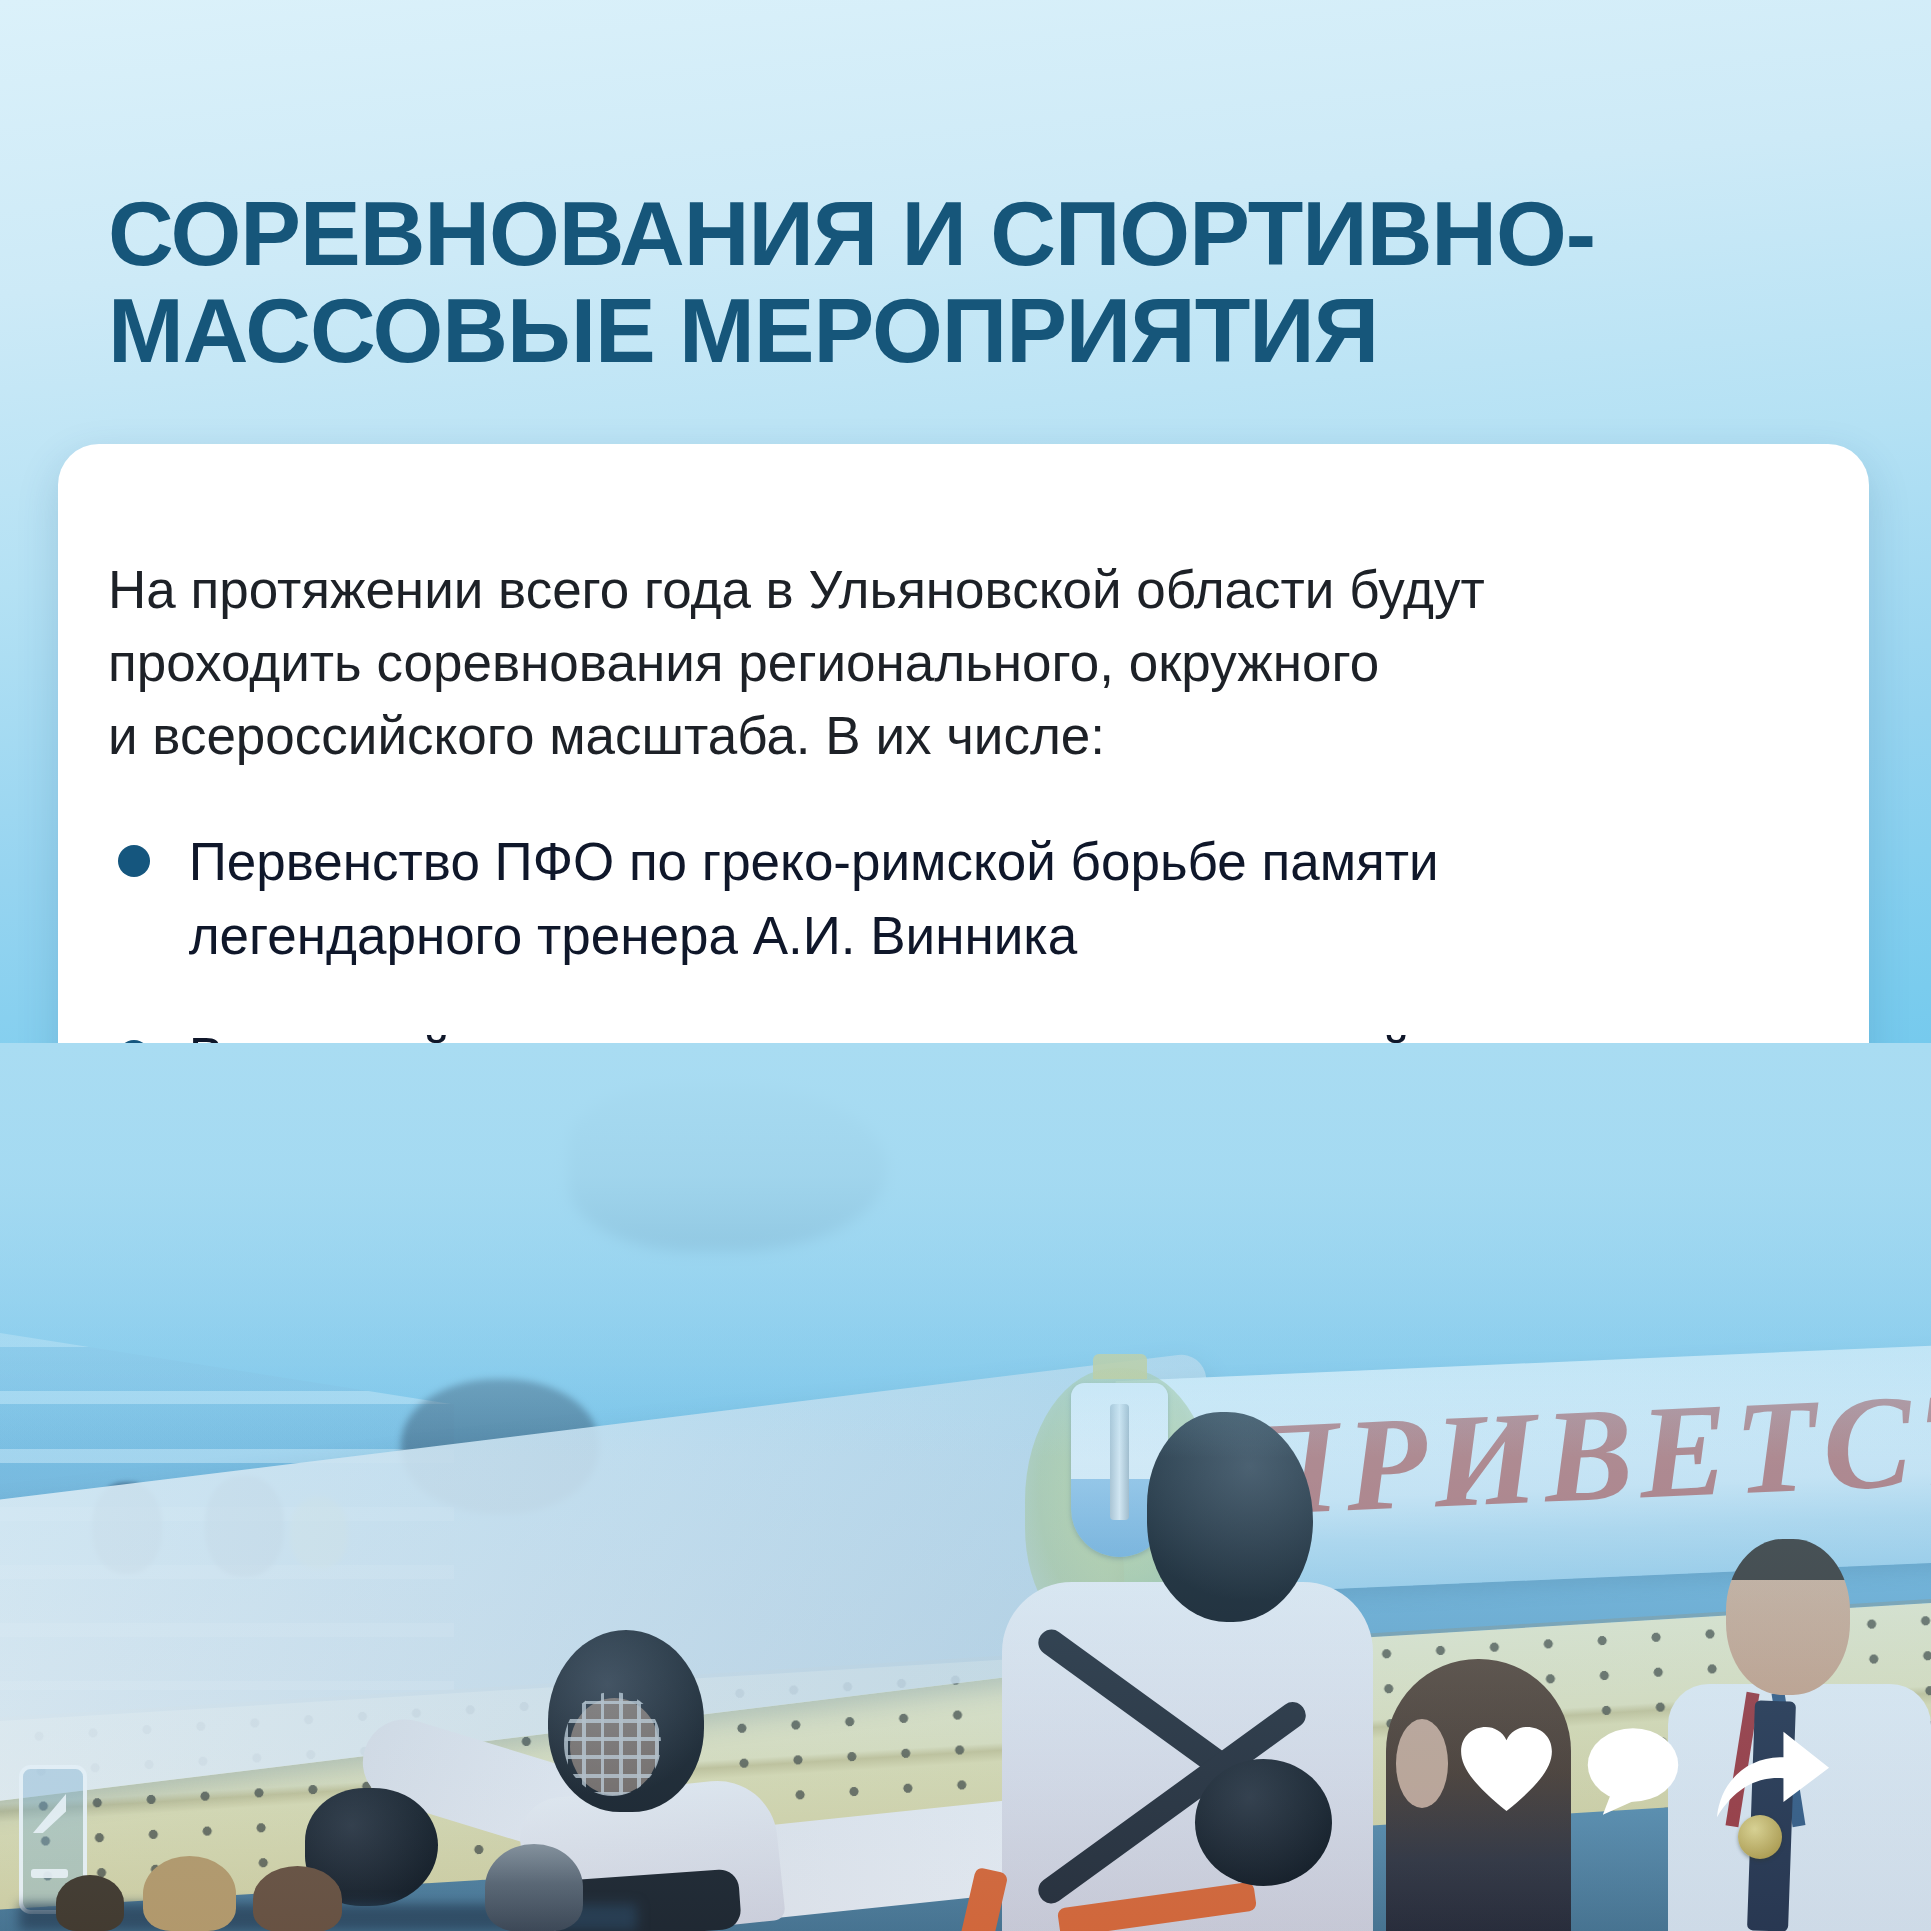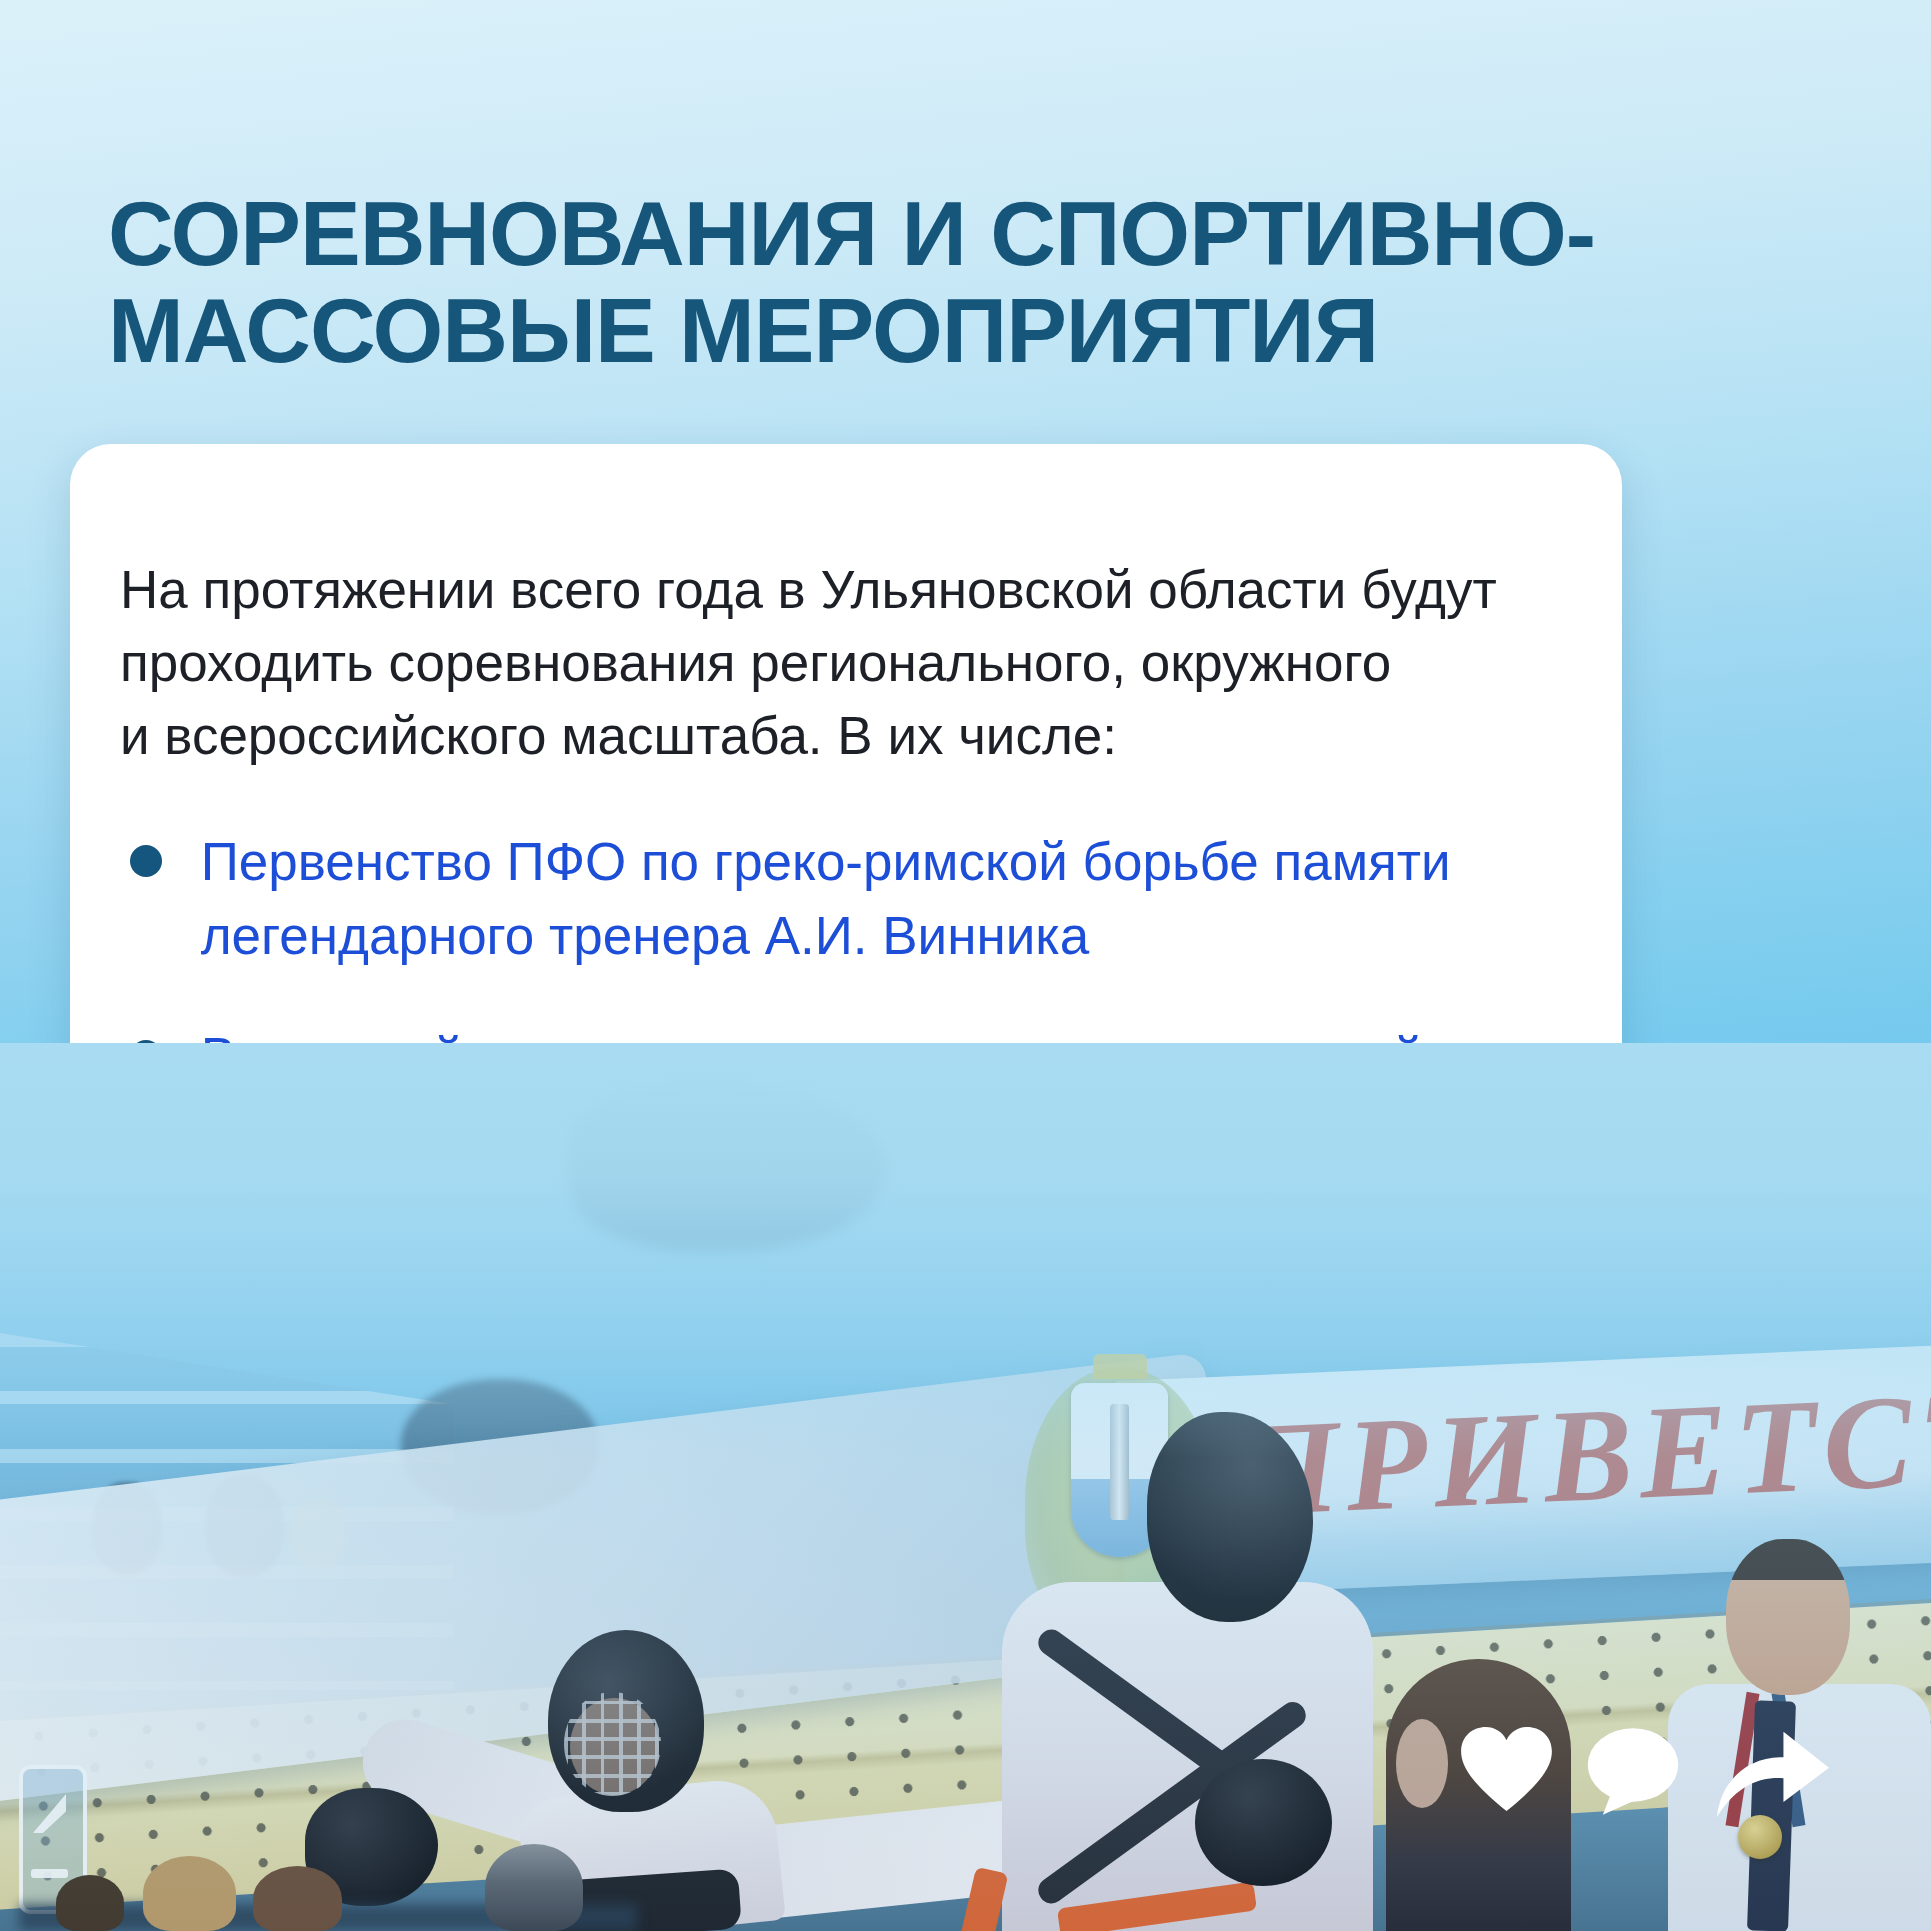--- a/index.html
+++ b/index.html
@@ -3,28 +3,28 @@
 <meta charset="utf-8">
 <style>
   html,body{margin:0;padding:0;}
   body{width:1931px;height:1931px;overflow:hidden;font-family:"Liberation Sans",sans-serif;}
   .page{position:absolute;left:0;top:0;width:1931px;height:1931px;overflow:hidden;
     background:linear-gradient(175deg,#dbf1fa 0%,#cdeaf7 14%,#b4e1f4 28%,#96d4f0 42%,#7accee 55%,#63c0ea 70%,#58b4de 85%,#579fc9 100%);}
   
   .title{position:absolute;left:108px;top:124px;font-size:91px;font-weight:bold;color:#16567A;
     line-height:1.07;letter-spacing:-1px;white-space:pre-line;}
   
-  .card{position:absolute;left:70px;top:444px;width:1552px;height:920px;background:#ffffff;
+  .card{position:absolute;left:58px;top:444px;width:1811px;height:920px;background:#ffffff;
     border-radius:41px;box-shadow:0 15.4px 42px rgba(30,80,120,.18);}
   .card-inner{position:absolute;left:50px;right:44px;top:56px;}
   .intro{font-size:53px;color:#1d2127;line-height:1.38;white-space:pre-line;}
   .bullets{list-style:none;margin:50px 0 0 0;padding:0;display:flex;flex-direction:column;gap:48px;}
   .bullet{display:flex;align-items:flex-start;gap:39px;}
   .dot{flex:none;width:32px;height:32px;border-radius:50%;background:#15567E;margin-top:20px;margin-left:9.7px;}
-  .bullet-text{font-size:53px;color:#1d4ed8;line-height:1.38;white-space:pre-line;}
+  .bullet-text{font-size:53px;color:#0f172a;line-height:1.38;white-space:pre-line;}
   
   .photo{position:absolute;left:0;top:1043px;width:1931px;height:888px;overflow:hidden;}
   .photo *{position:absolute;}
   .photo-base{left:0;top:0;right:0;bottom:0;
     background:linear-gradient(180deg,#a3daf1 0%,#8fd0ee 22%,#7cc5e8 42%,#74b4d9 58%,#6aa3c6 74%,#53809e 92%,#46708c 100%);}
   .balcony{left:0;top:290px;width:454px;height:357px;opacity:.5;
     background:repeating-linear-gradient(180deg,rgba(242,249,253,.95) 0 13.5px,rgba(120,165,200,.38) 13.5px 58px);
     clip-path:polygon(0 0,100% 20%,100% 100%,0 100%);}
   .balcony-figure-1{left:92px;top:439px;width:70px;height:92px;background:rgba(28,44,70,.55);border-radius:45%;filter:blur(1.9px);}
   .balcony-figure-2{left:205px;top:433px;width:79px;height:101px;background:rgba(30,48,76,.55);border-radius:45%;filter:blur(1.9px);}

